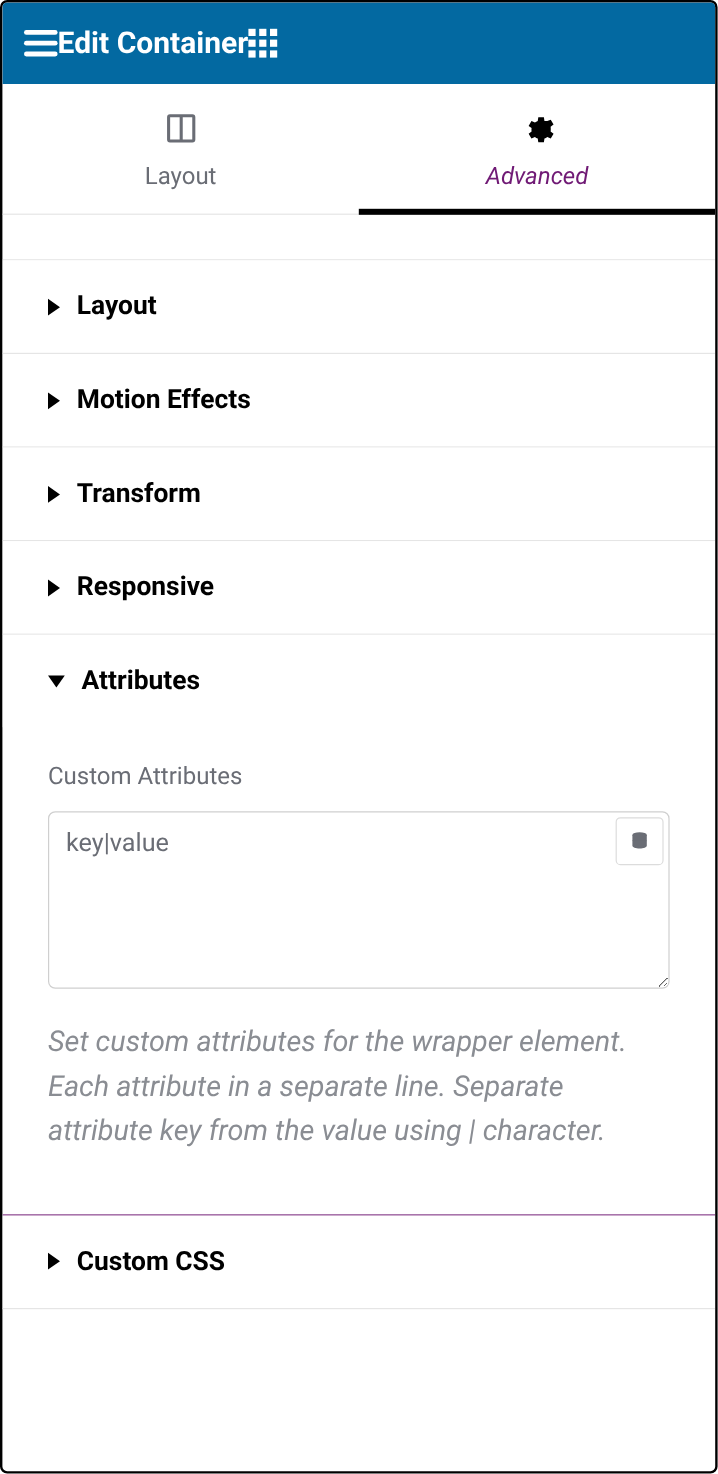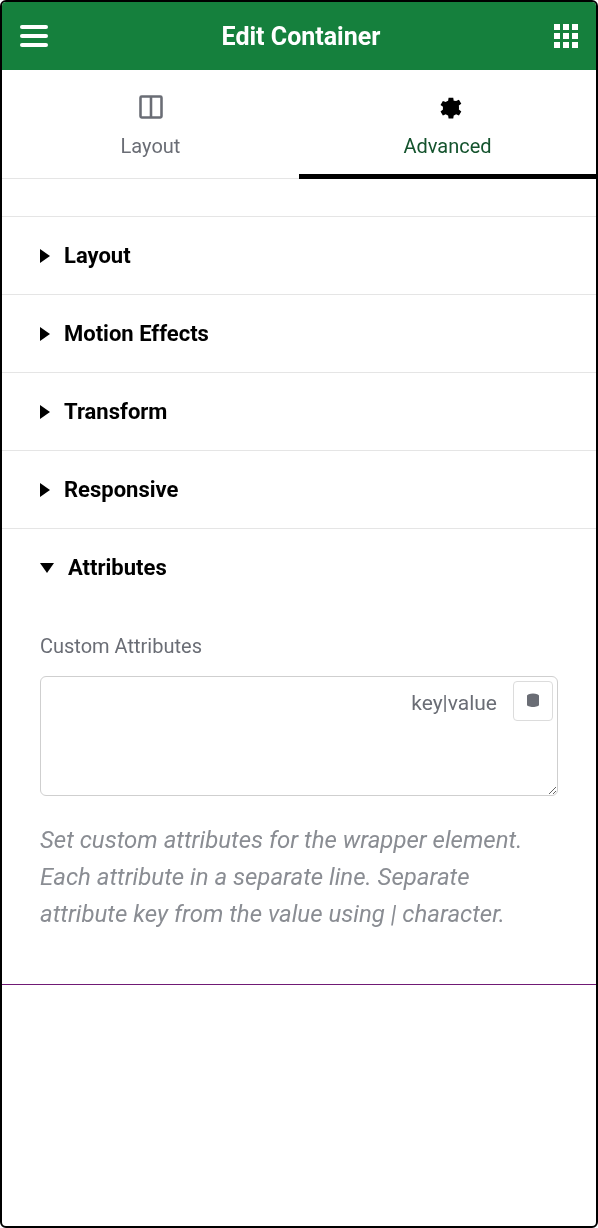--- a/index.html
+++ b/index.html
@@ -1,37 +1,37 @@
 <!DOCTYPE html>
 <html><head>
   <meta charset="utf-8">
   <style>
     * { box-sizing: border-box; margin: 0; padding: 0; font-family: -apple-system, BlinkMacSystemFont, "Segoe UI", Roboto, Helvetica, Arial, sans-serif; }
     body { width: 598px; height: 1228px; background: #fff; border: 2px solid #000; border-radius: 6px; overflow: hidden; display: flex; flex-direction: column; }
-    .header { background: #15803d; color: #fff; height: 68px; display: flex; align-items: center; justify-content: space-between; padding: 0 18px; }
+    .header { background: #0369a1; color: #fff; height: 68px; display: flex; align-items: center; padding: 0 18px; }
     .header .hamburger { display: flex; flex-direction: column; gap: 5px; cursor: pointer; }
     .header .hamburger span { display: block; width: 28px; height: 4px; background: #fff; border-radius: 2px; }
     .header .title { font-size: 25px; font-weight: 700; }
     .header .grid-menu { display: grid; grid-template-columns: repeat(3, 6px); grid-template-rows: repeat(3, 6px); gap: 3px; cursor: pointer; }
     .header .grid-menu span { width: 6px; height: 6px; background: #fff; }
     .tabs { display: flex; border-bottom: 1px solid #e5e5e5; }
     .tab { flex: 1; display: flex; flex-direction: column; align-items: center; justify-content: center; padding: 22px 0 20px 0; color: #6a6d75; cursor: pointer; position: relative; gap: 12px; }
-    .tab.active { color: #14532d; }
+    .tab.active { color: #701a75; font-style: italic; }
     .tab.active::after { content: ""; position: absolute; left: 0; right: 0; bottom: -1px; height: 5px; background: #000; }
     .tab .icon { height: 30px; display: flex; align-items: center; justify-content: center; }
     .tab .label { font-size: 20px; }
     .sections { flex: 1; overflow: auto; }
     .section-head { display: flex; align-items: center; gap: 14px; padding: 26px 38px; border-bottom: 1px solid #e5e5e5; cursor: pointer; background: #fff; }
     .section-head .chevron { width: 0; height: 0; border-top: 7px solid transparent; border-bottom: 7px solid transparent; border-left: 10px solid #000; }
     .section-head .chevron.down { border-left: 7px solid transparent; border-right: 7px solid transparent; border-top: 10px solid #000; border-bottom: none; }
     .section-head .title { font-size: 22px; font-weight: 700; color: #000; }
     .section-body { padding: 28px 38px 50px 38px; border-bottom: 1px solid #701a75; }
     .field-label { font-size: 20px; color: #6a6d75; margin-bottom: 18px; }
     .attr-wrapper { position: relative; }
-    textarea.attr-input { width: 100%; height: 120px; border: 1px solid #cfcfcf; border-radius: 6px; padding: 14px 60px 14px 14px; font-size: 21px; color: #a21caf; resize: both; font-family: inherit; text-align: right; }
+    textarea.attr-input { width: 100%; height: 148px; border: 1px solid #cfcfcf; border-radius: 6px; padding: 14px 60px 14px 14px; font-size: 21px; color: #a21caf; resize: both; font-family: inherit; }
     textarea.attr-input::placeholder { color: #6a6d75; }
     .db-btn { position: absolute; top: 5px; right: 5px; width: 40px; height: 40px; border: 1px solid #dcdcdc; border-radius: 4px; background: #fff; display: flex; align-items: center; justify-content: center; cursor: pointer; color: #6a6d75; }
     .help-text { font-size: 24px; color: #8a8d93; font-style: italic; line-height: 1.55; margin-top: 22px; }
     .spacer-top { height: 38px; border-bottom: 1px solid #e5e5e5; }
   </style>
 </head>
 <body>
 
 <div class="header">
   <div class="hamburger">
@@ -109,13 +109,17 @@
         <svg width="18" height="18" viewBox="0 0 24 24" fill="#6a6d75">
             <ellipse cx="12" cy="5" rx="8" ry="3"></ellipse>
             <path d="M4 5v6c0 1.7 3.6 3 8 3s8-1.3 8-3V5"></path>
             <path d="M4 11v6c0 1.7 3.6 3 8 3s8-1.3 8-3v-6"></path>
           </svg>
       </div>
     </div>
     <div class="help-text">Set custom attributes for the wrapper element. Each attribute in a separate line. Separate attribute key from the value using | character.</div>
   </div>
 
+  <div class="section-head">
+    <div class="chevron"></div>
+    <div class="title">Custom CSS</div>
+  </div>
 </div>
 
 </body></html>

